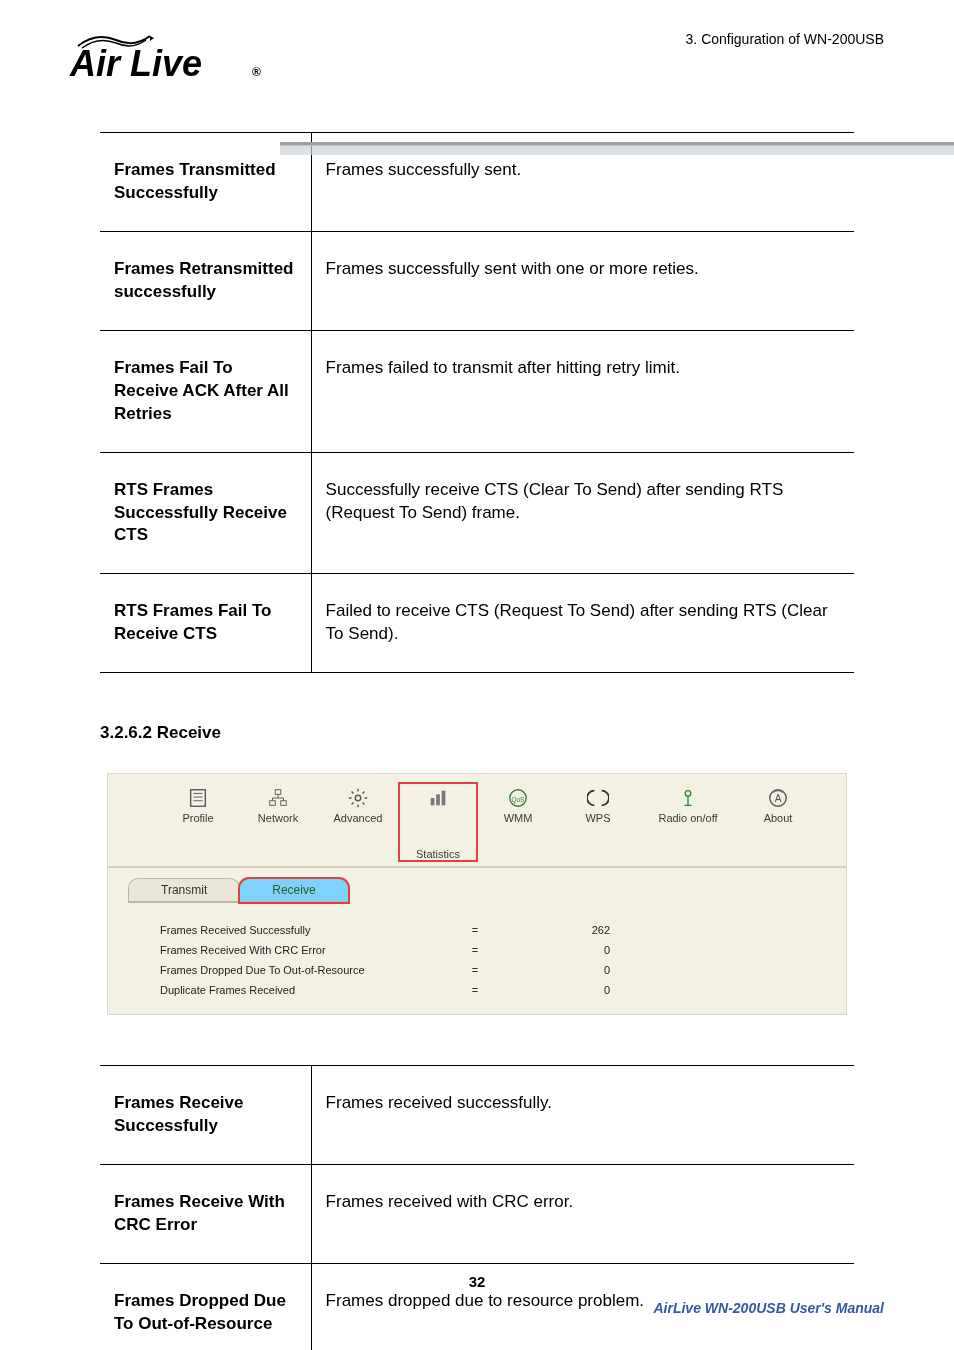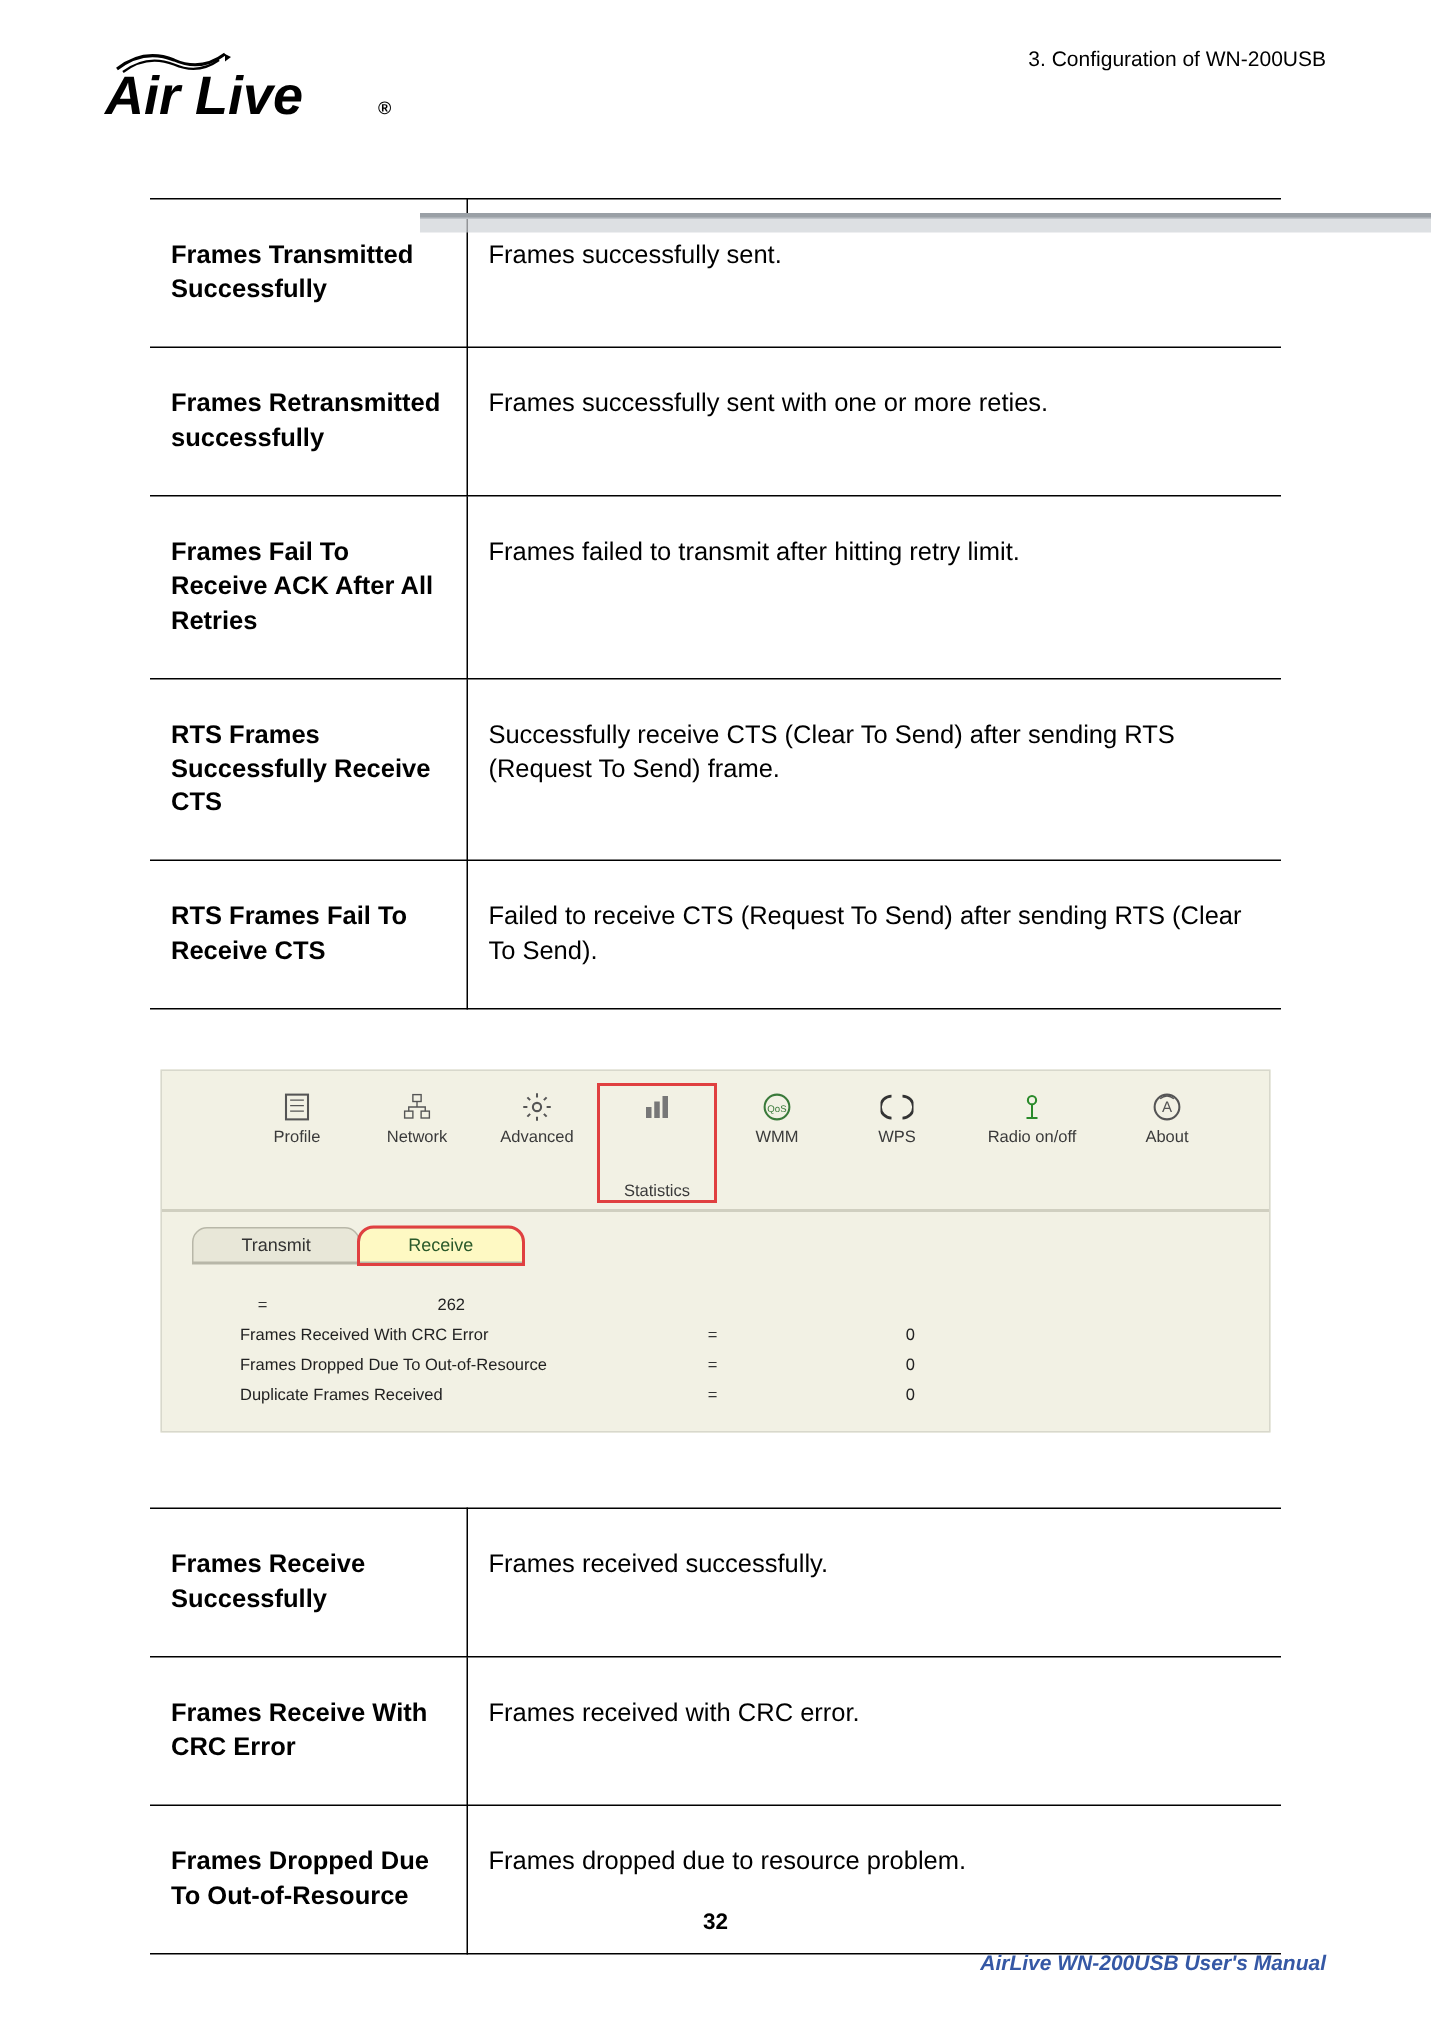--- a/index.html
+++ b/index.html
@@ -134,21 +134,21 @@
     font-size: 12px;
     background: #e8e7d8;
     border: 1px solid #b8b7a8;
     border-bottom: 2px solid #b8b7a8;
     border-top-left-radius: 10px;
     border-top-right-radius: 10px;
     color: #333;
     margin-right: -1px;
   }
   .subtab.active {
-    background: #fef9c3;
+    background: #7dd3fc;
     color: #2a5a2a;
     outline: 2px solid #e04040;
     outline-offset: -1px;
     z-index: 1;
   }
   .stats-rows {
     margin: 18px 0 0 52px;
   }
   .stats-row {
     display: flex;
@@ -223,20 +223,21 @@
       <td class="term">RTS Frames Successfully Receive CTS</td>
       <td>Successfully receive CTS (Clear To Send) after sending RTS (Request To Send) frame.</td>
     </tr>
     <tr>
       <td class="term">RTS Frames Fail To Receive CTS</td>
       <td>Failed to receive CTS (Request To Send) after sending RTS (Clear To Send).</td>
     </tr>
   </tbody>
     </table>
 
+  <div class="section-heading">3.2.6.2 Receive</div>
 
   <div class="screenshot">
     <div class="toolbar">
       <div class="tb-item">
         <span class="tb-icon">
           <svg width="22" height="22" viewBox="0 0 24 24">
               <rect x="4" y="3" width="16" height="18" fill="none" stroke="#555" stroke-width="1.5"></rect>
               <line x1="7" y1="7" x2="17" y2="7" stroke="#555"></line>
               <line x1="7" y1="11" x2="17" y2="11" stroke="#555"></line>
               <line x1="7" y1="15" x2="17" y2="15" stroke="#555"></line>
@@ -312,20 +313,21 @@
       </div>
     </div>
 
     <div class="subtabs">
       <div class="subtab">Transmit</div>
       <div class="subtab active">Receive</div>
     </div>
 
     <div class="stats-rows">
       <div class="stats-row">
+        <span class="stats-label">Frames Received Successfully</span>
         <span class="stats-eq">=</span>
         <span class="stats-val">262</span>
       </div>
       <div class="stats-row">
         <span class="stats-label">Frames Received With CRC Error</span>
         <span class="stats-eq">=</span>
         <span class="stats-val">0</span>
       </div>
       <div class="stats-row">
         <span class="stats-label">Frames Dropped Due To Out-of-Resource</span>

